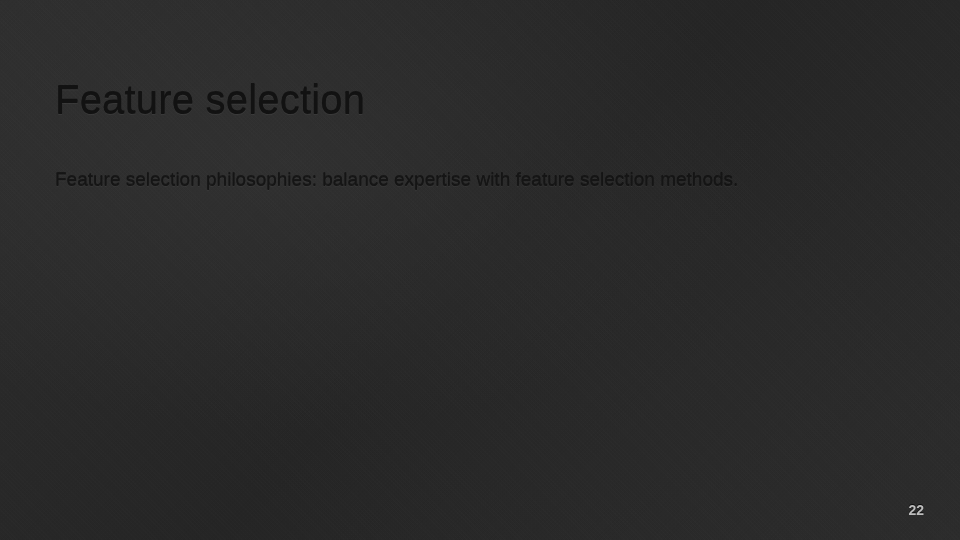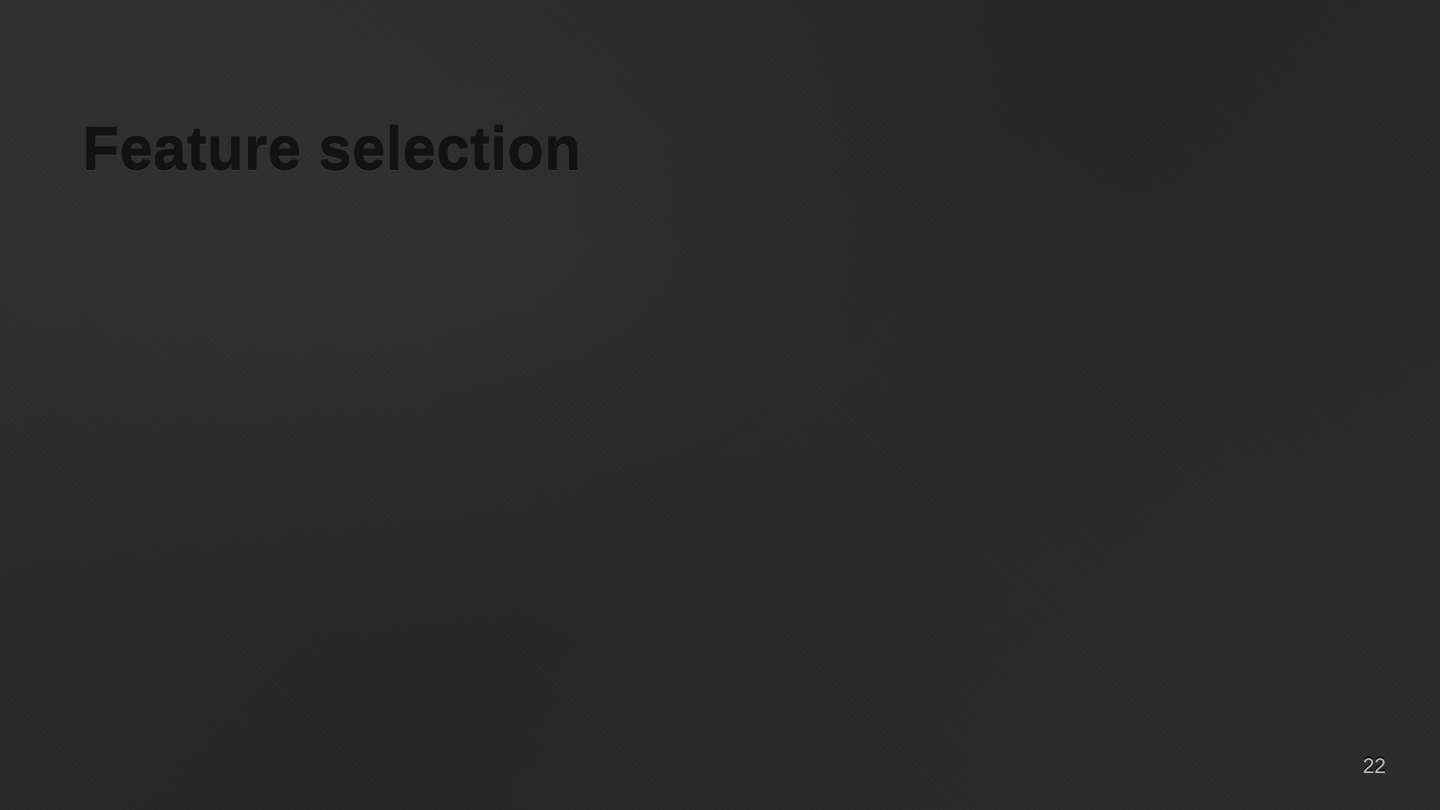--- a/index.html
+++ b/index.html
@@ -25,45 +25,47 @@
     pointer-events: none;
   }
   .slide {
     position: relative;
     width: 100%;
     height: 100%;
     padding: 78px 55px 40px 55px;
   }
   .title {
     font-size: 40px;
-    font-weight: 700;
+    font-weight: 400;
     color: #121212;
     text-shadow: 0 1px 0 rgba(255,255,255,0.05), 0 -1px 0 rgba(0,0,0,0.6);
     letter-spacing: 0.2px;
     margin-bottom: 44px;
   }
   .body-text {
     font-size: 19px;
     line-height: 1.35;
     color: #151515;
     text-shadow: 0 1px 0 rgba(255,255,255,0.04), 0 -1px 0 rgba(0,0,0,0.5);
     margin-bottom: 34px;
     font-weight: 400;
   }
   .page-number {
     position: absolute;
     bottom: 22px;
     right: 36px;
     font-size: 14px;
     color: #bdbdbd;
     text-shadow: 0 -1px 0 rgba(0,0,0,0.7);
+    font-weight: bold;
   }
 </style>
 </head>
 <body>
 
 <div class="slide">
   <h1 class="title">Feature selection</h1>
 
+  <p class="body-text">Feature selection philosophies: balance expertise with feature selection methods.</p>
 
 
   <div class="page-number">22</div>
 </div>
 
 </body></html>

